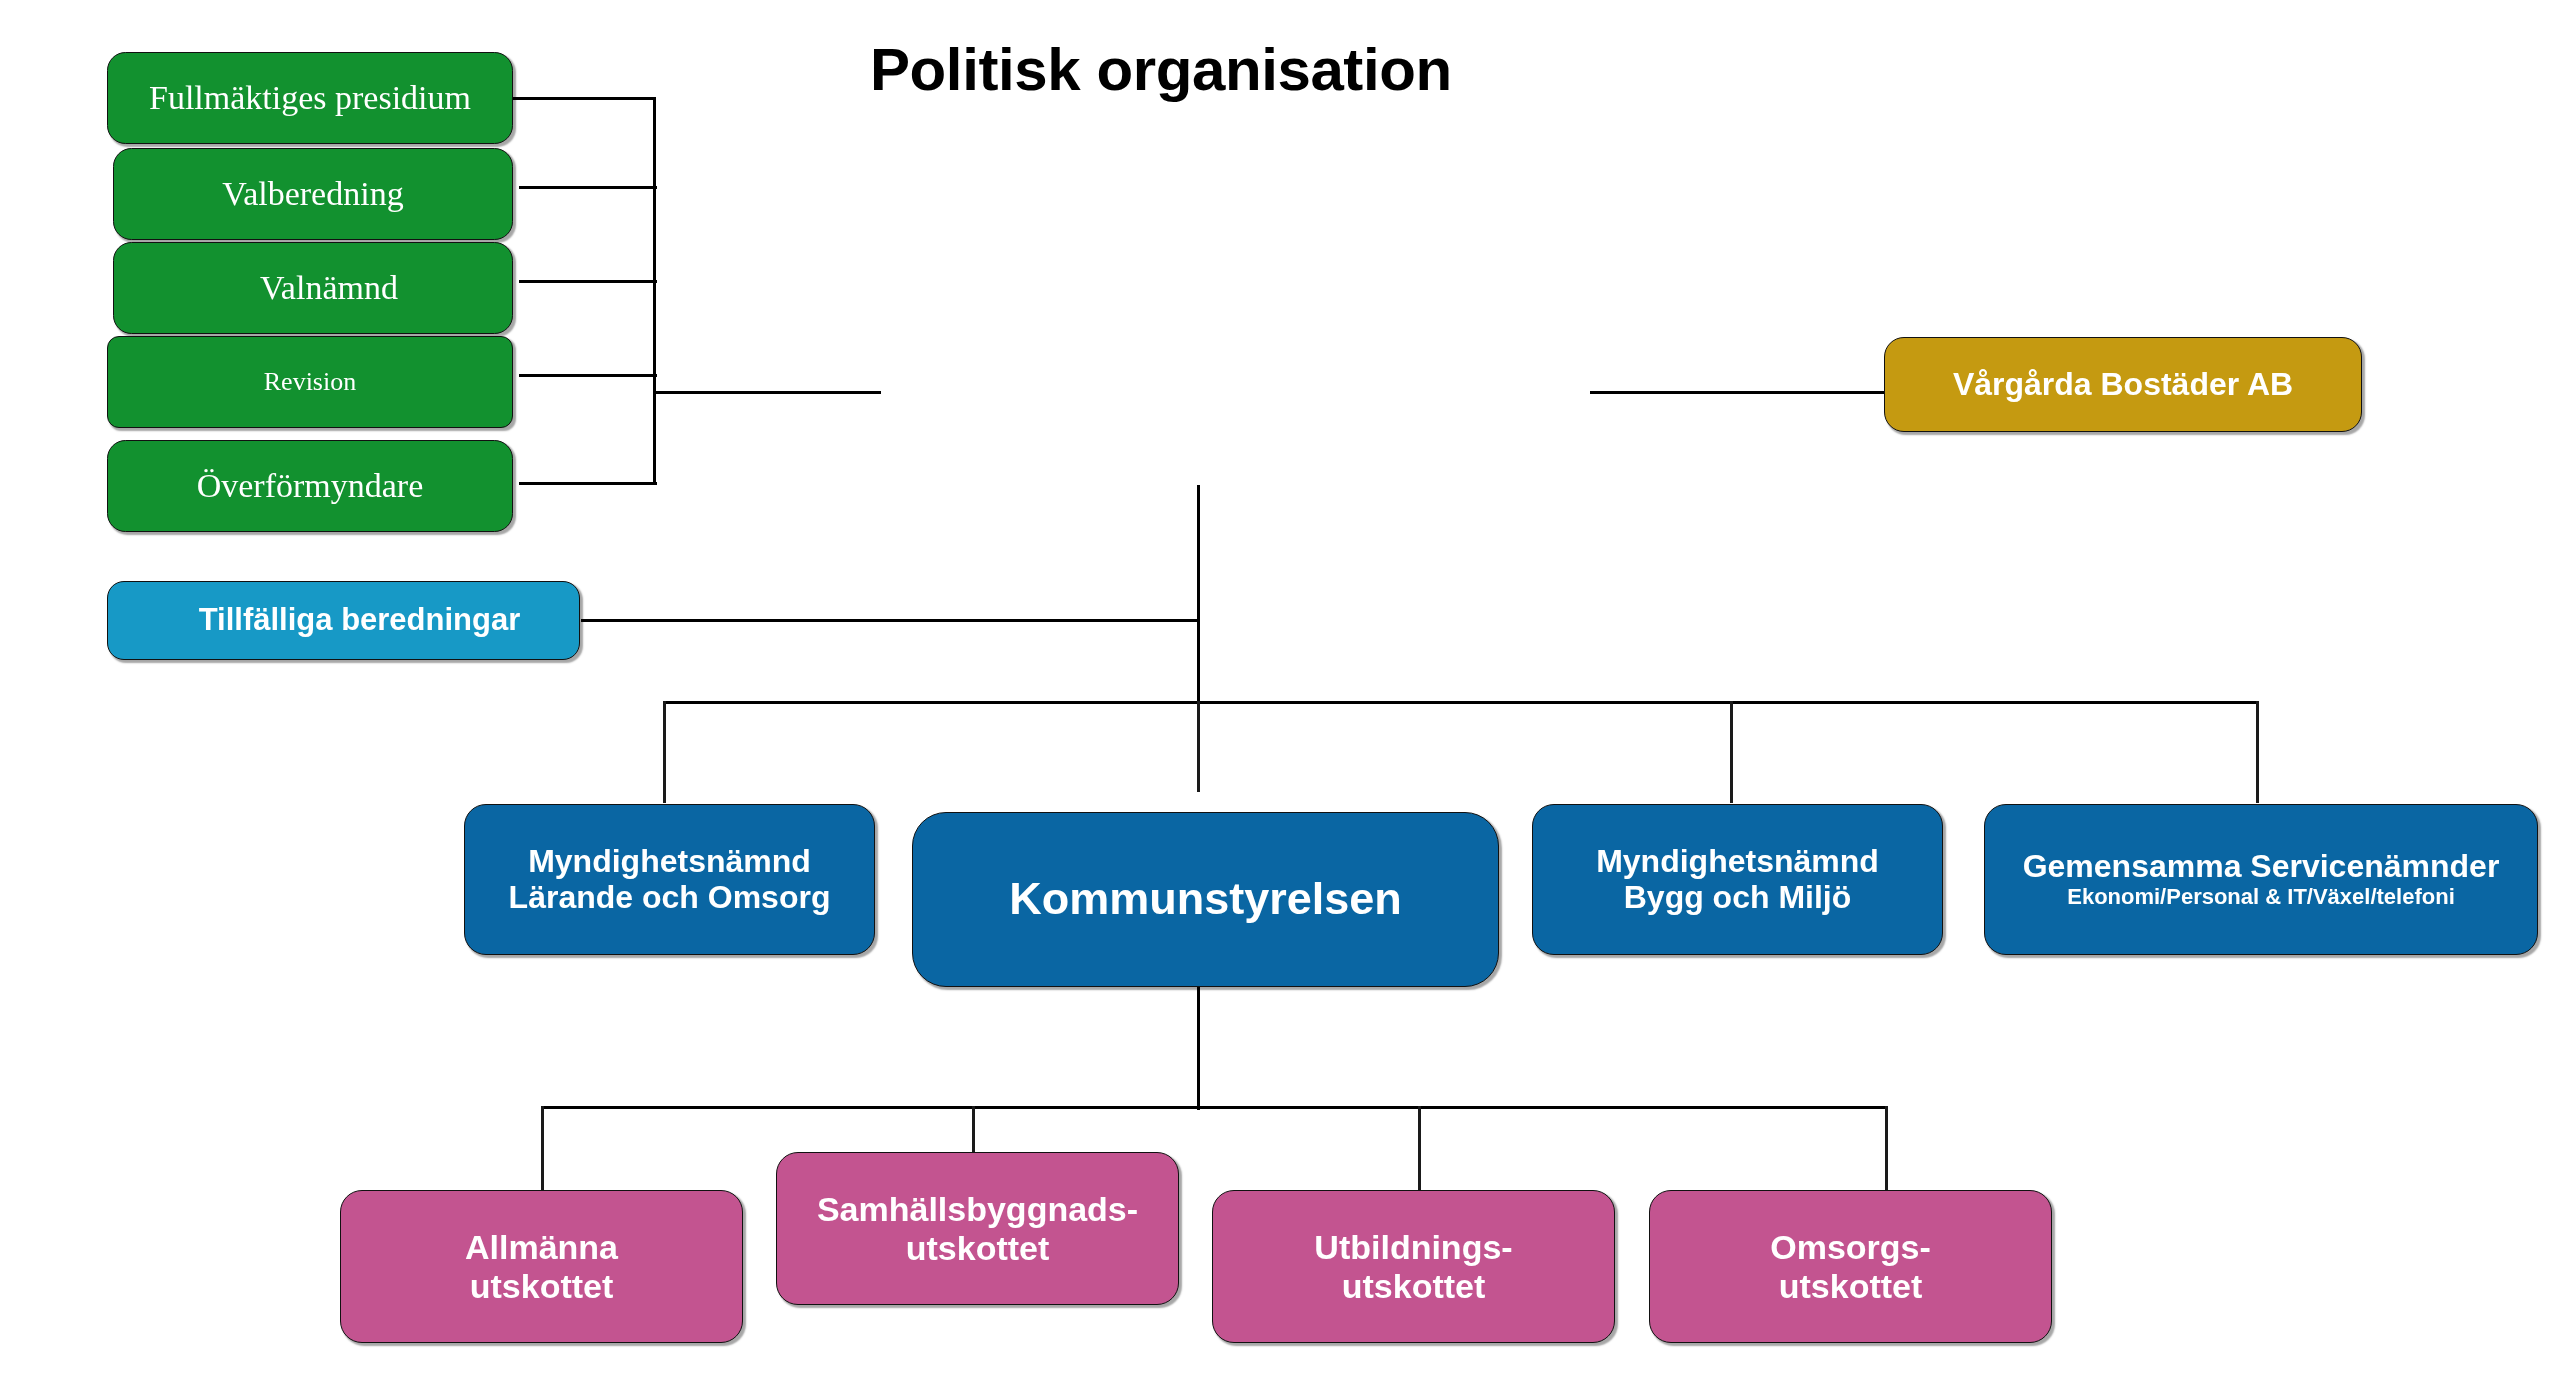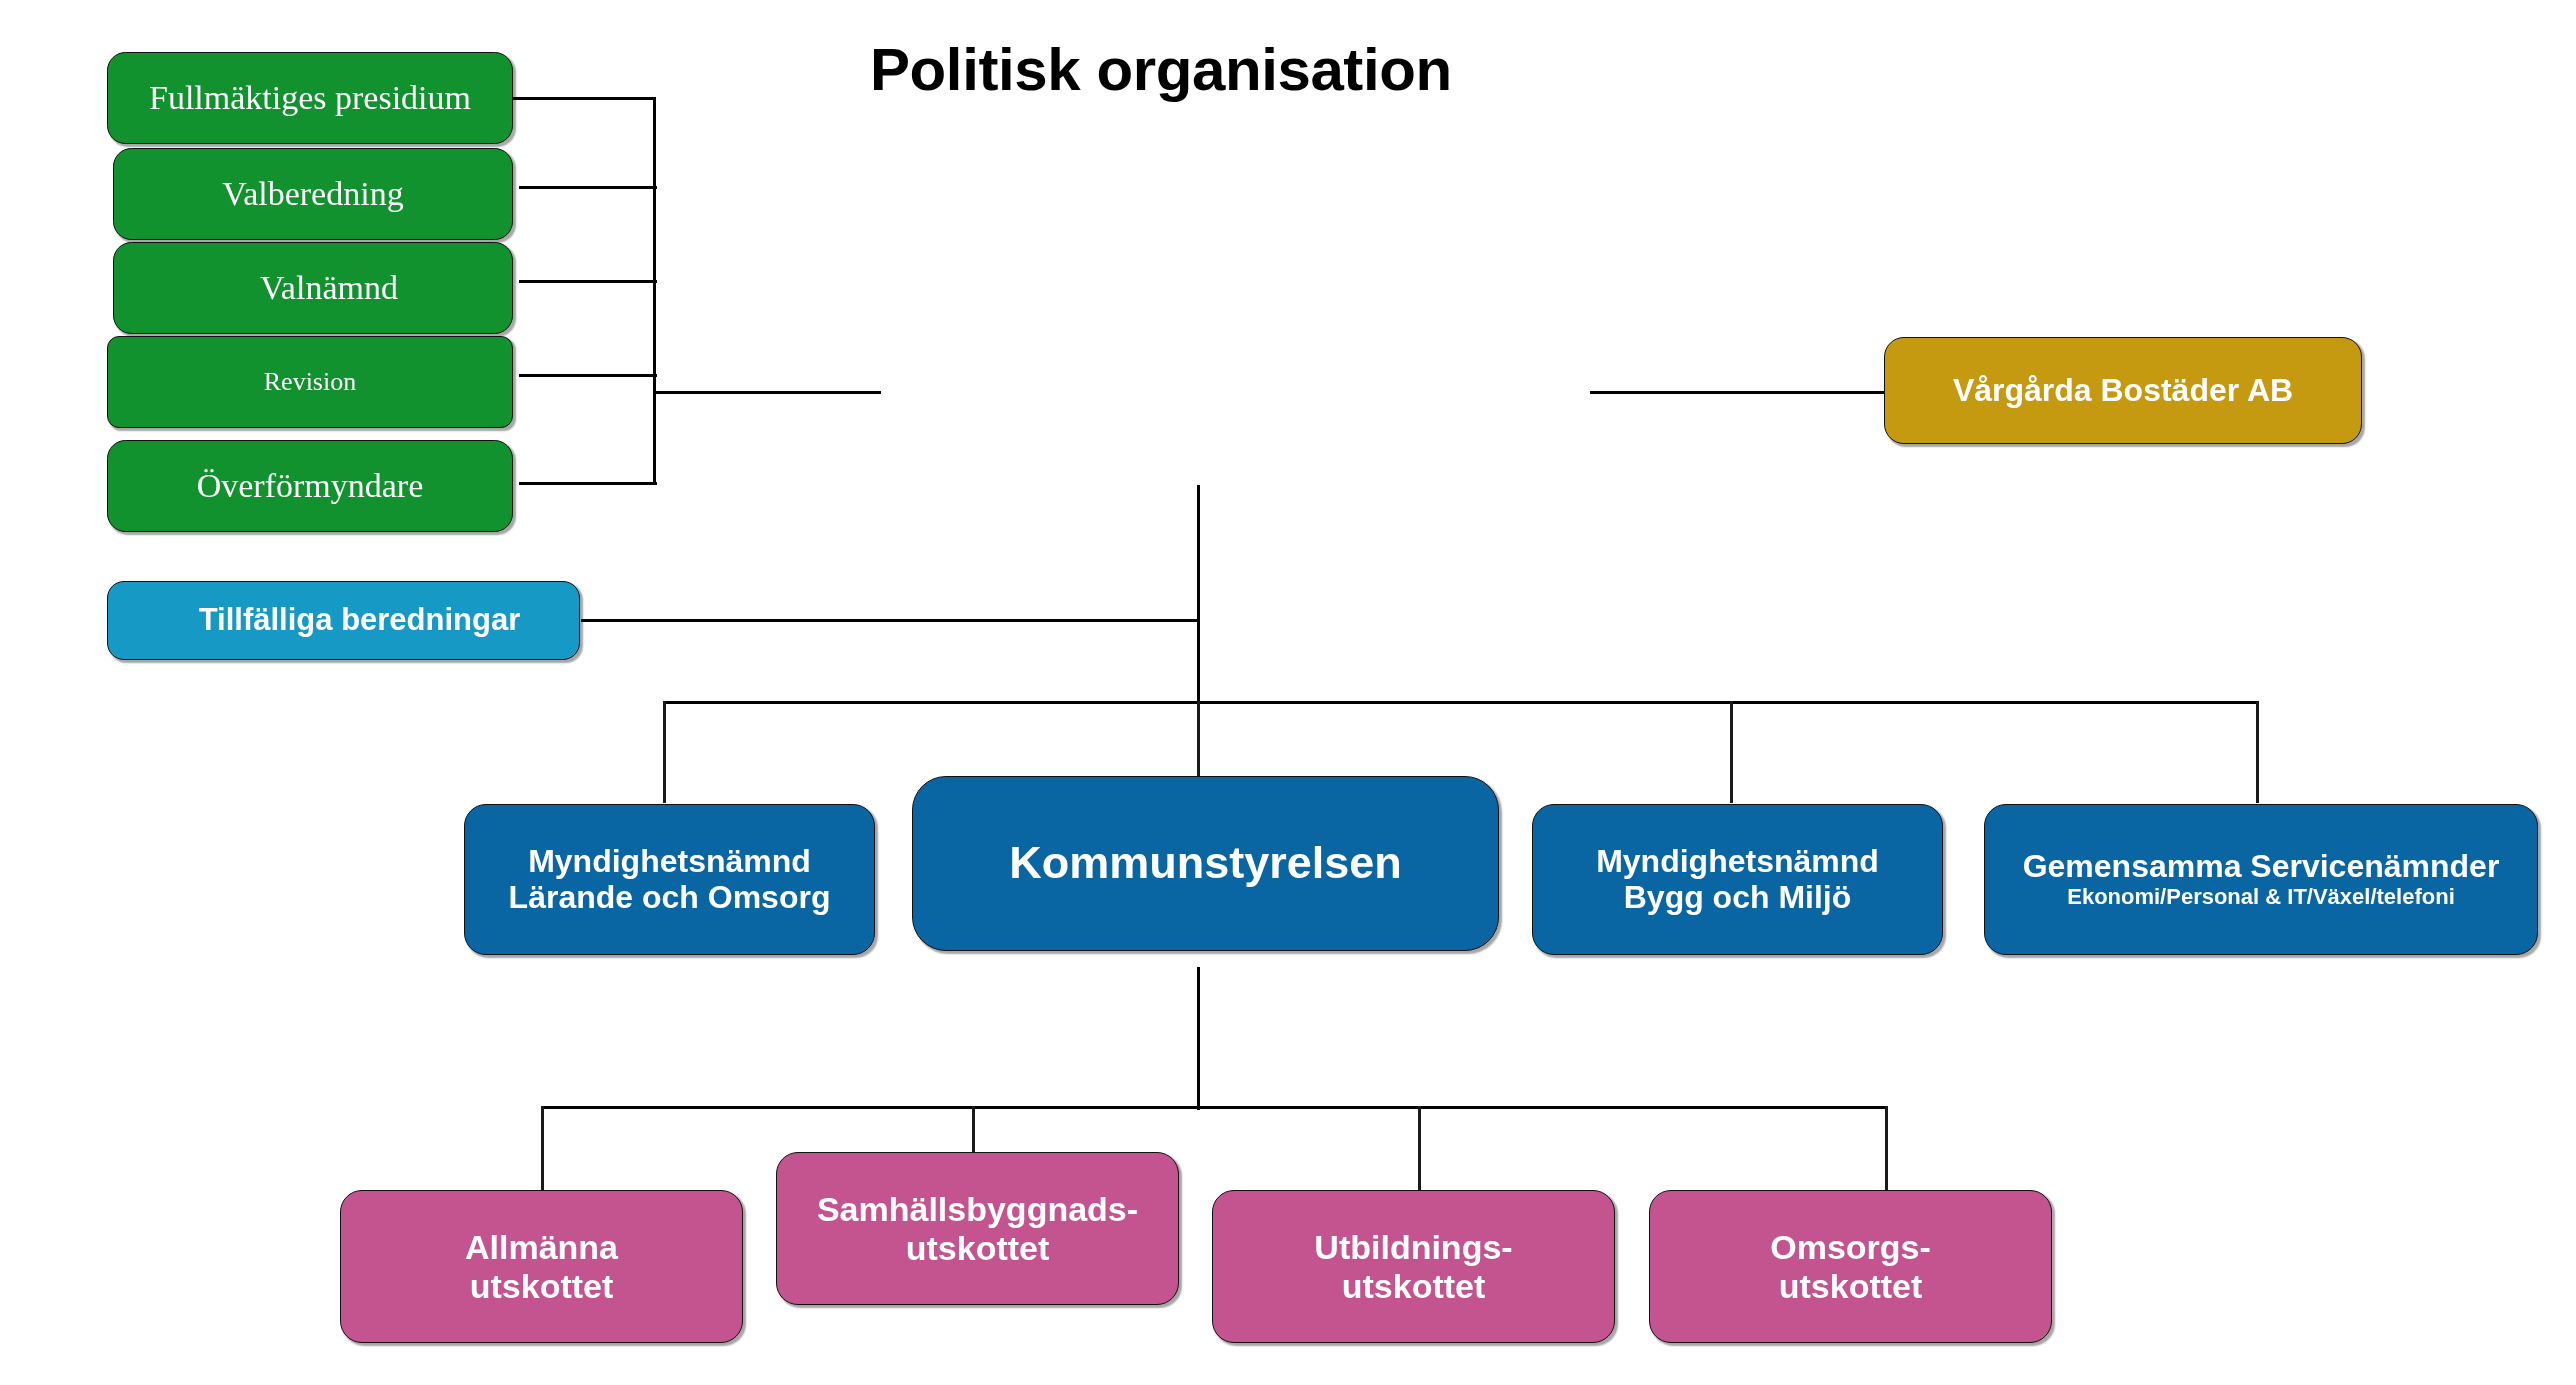--- a/index.html
+++ b/index.html
@@ -133,30 +133,30 @@
 
   <div class="node green" style="left:107px; top:440px; width:406px; height:92px; border-radius:18.5px; font-size:34px;">
     <span class="ln">Överförmyndare</span>
   </div>
 
   <div class="node cyan" style="left:107px; top:581px; width:473px; height:79px; border-radius:17px; font-size:31px;">
     <span class="ln">Tillfälliga beredningar</span>
   </div>
 
 
-  <div class="node gold" style="left:1884px; top:337px; width:478px; height:107px; border-radius:20px; font-size:32px;">
+  <div class="node gold" style="left:1884px; top:337px; width:478px; height:95px; border-radius:20px; font-size:32px;">
     <span class="ln">Vårgårda Bostäder AB</span>
   </div>
 
   <div class="node blue" style="left:464px; top:804px; width:411px; height:151px; border-radius:22px; font-size:32px;">
     <span class="ln">Myndighetsnämnd</span>
     <span class="ln">Lärande och Omsorg</span>
   </div>
 
-  <div class="node blue" style="left:912px; top:776px; width:587px; height:175px; border-radius:34px; font-size:45px;">
+  <div class="node blue" style="left:912px; top:812px; width:587px; height:175px; border-radius:34px; font-size:45px;">
     <span class="ln">Kommunstyrelsen</span>
   </div>
 
   <div class="node blue" style="left:1532px; top:804px; width:411px; height:151px; border-radius:22px; font-size:32px;">
     <span class="ln">Myndighetsnämnd</span>
     <span class="ln">Bygg och Miljö</span>
   </div>
 
   <div class="node blue" style="left:1984px; top:804px; width:554px; height:151px; border-radius:22px; font-size:32px;">
     <span class="ln">Gemensamma Servicenämnder</span>

